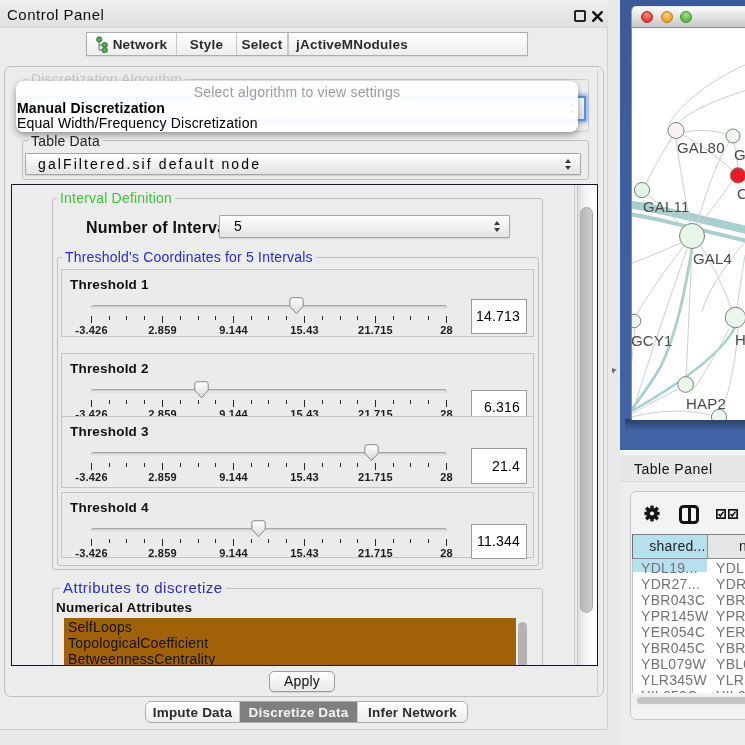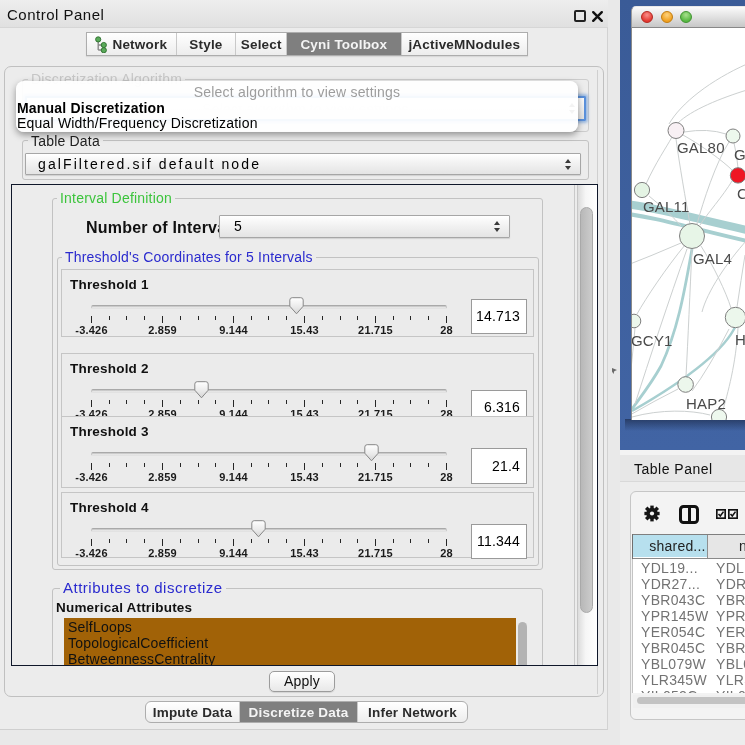--- a/index.html
+++ b/index.html
@@ -36,21 +36,20 @@
     </svg>
 <div class="abs" style="left:86px;top:32px;width:442px;height:24px;border:1px solid #adadad;border-radius:0;background:linear-gradient(#ffffff,#ededed);overflow:hidden;display:flex;box-shadow:0 1px 1px rgba(0,0,0,0.08);">
 <div class="tab" style="width:90px;border-right:1px solid #c9c9c9;"><svg width="12" height="17" viewBox="0 0 12 17" style="margin-right:5px;">
           <path d="M3.2 4 L3.2 14 M3.2 9 L8.6 9 M3.2 14 L8.6 14" stroke="#8a8a8a" stroke-width="1.4" fill="none"></path>
           <circle cx="3.2" cy="3.4" r="2.6" fill="#5aaa5a" stroke="#2f6e2f" stroke-width="0.9"></circle>
           <circle cx="8.8" cy="9" r="2.6" fill="#5aaa5a" stroke="#2f6e2f" stroke-width="0.9"></circle>
           <circle cx="8.8" cy="14.2" r="2.6" fill="#5aaa5a" stroke="#2f6e2f" stroke-width="0.9"></circle>
         </svg>Network</div>
 <div class="tab" style="width:60px;border-right:1px solid #c9c9c9;">Style</div>
 <div class="tab" style="width:51px;border-right:1px solid #c9c9c9;">Select</div>
-<div class="tab tabsel" style="width:114px;">Cyni Toolbox</div>
 <div class="tab" style="width:127px;border-left:1px solid #c9c9c9;">jActiveMNodules</div>
 </div>
 <div class="abs" style="left:4px;top:66px;width:600px;height:631px;border:1px solid #c0c0c0;border-radius:7px;background:#ececec;"></div>
 <div class="abs" style="left:597px;top:70px;width:1px;height:624px;background:#cfcfcf;"></div>
 <div class="groupbox" style="left:22px;top:79px;width:567px;height:53px;border-color:#cdcdcd;"></div>
 <div class="gtitle" style="left:28px;top:72px;color:#c6c6c6;">Discretization Algorithm</div>
 <div class="aquacombo" style="left:25px;top:96px;width:561px;height:25px;border:2px solid #5b91dc;box-shadow:0 0 3px 1.5px rgba(100,150,215,0.6);">
       <div style="font-size:14px;color:#ededed;line-height:23px;text-align:center;">Select algorithm to view settings</div>
       <div class="spin"></div>
     </div>
@@ -355,21 +354,21 @@
 <svg class="abs" style="left:716px;top:509px;" width="10" height="10" viewBox="0 0 10 10">
       <rect x="0.8" y="0.8" width="8.4" height="8.4" fill="none" stroke="#111" stroke-width="1.7"></rect>
       <path d="M2.5 5 L4.3 7 L7.5 2.6" fill="none" stroke="#111" stroke-width="1.6"></path>
     </svg>
 <svg class="abs" style="left:728px;top:509px;" width="10" height="10" viewBox="0 0 10 10">
       <rect x="0.8" y="0.8" width="8.4" height="8.4" fill="none" stroke="#111" stroke-width="1.7"></rect>
       <path d="M2.5 5 L4.3 7 L7.5 2.6" fill="none" stroke="#111" stroke-width="1.6"></path>
     </svg>
 <div class="abs" style="left:633px;top:534px;width:112px;height:159px;background:#fff;"></div>
 <div class="abs" style="left:632px;top:534px;width:113px;height:1px;background:#7f7f7f;"></div>
-<div class="abs" style="left:632px;top:535px;width:75px;height:22px;background:#b7e0ee;font-size:14px;color:#222;text-align:center;line-height:23px;padding-left:16px;">shared...</div>
+<div class="abs" style="left:632px;top:535px;width:75px;height:37px;background:#b7e0ee;font-size:14px;color:#222;text-align:center;line-height:23px;padding-left:16px;">shared...</div>
 <div class="abs" style="left:707px;top:535px;width:1px;height:23px;background:#8f8f8f;"></div>
 <div class="abs" style="left:708px;top:535px;width:37px;height:23px;background:#e6e6e6;font-size:14px;color:#222;padding-left:31px;line-height:23px;">n</div>
 <div class="abs" style="left:632px;top:558px;width:113px;height:1px;background:#8a8a8a;"></div>
 <div class="abs" style="left:632px;top:534px;width:1px;height:25px;background:#6f6f6f;"></div>
 <div class="abs" style="left:632px;top:559px;width:1px;height:134px;background:#c4c4c4;"></div>
 <div class="row" style="left:641px;top:560px;">YDL19...</div>
 <div class="row" style="left:716px;top:560px;">YDL1</div>
 <div class="row" style="left:641px;top:576px;">YDR27...</div>
 <div class="row" style="left:716px;top:576px;">YDR2</div>
 <div class="row" style="left:641px;top:592px;">YBR043C</div>

